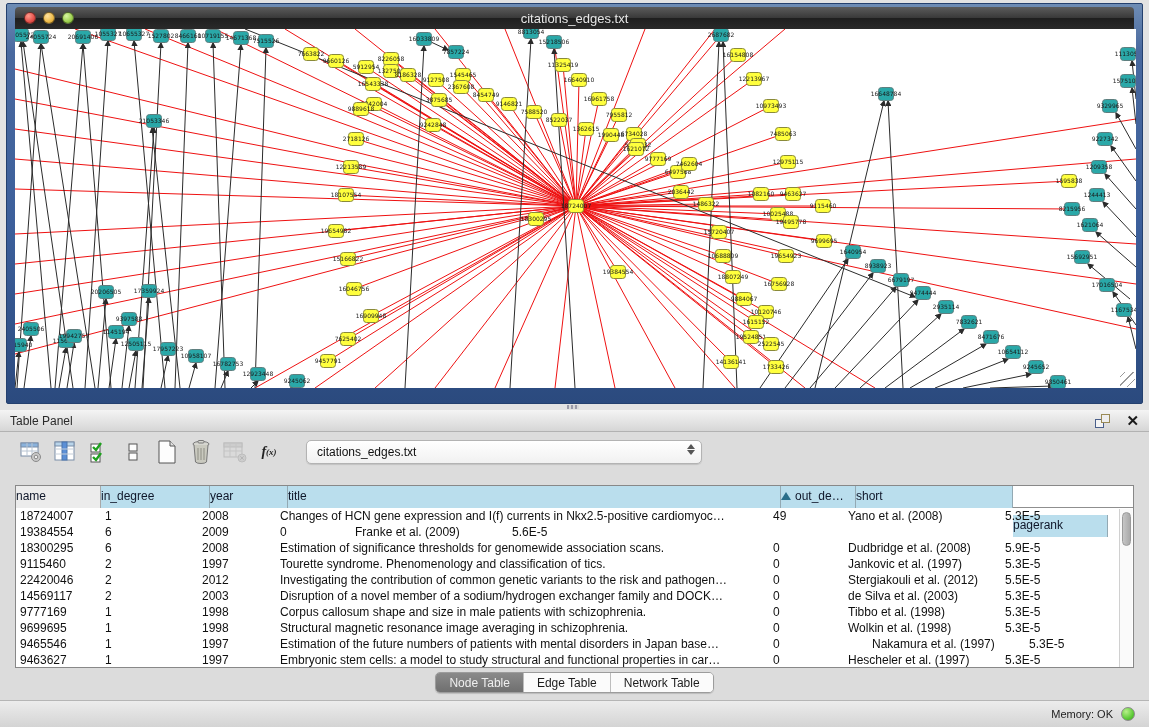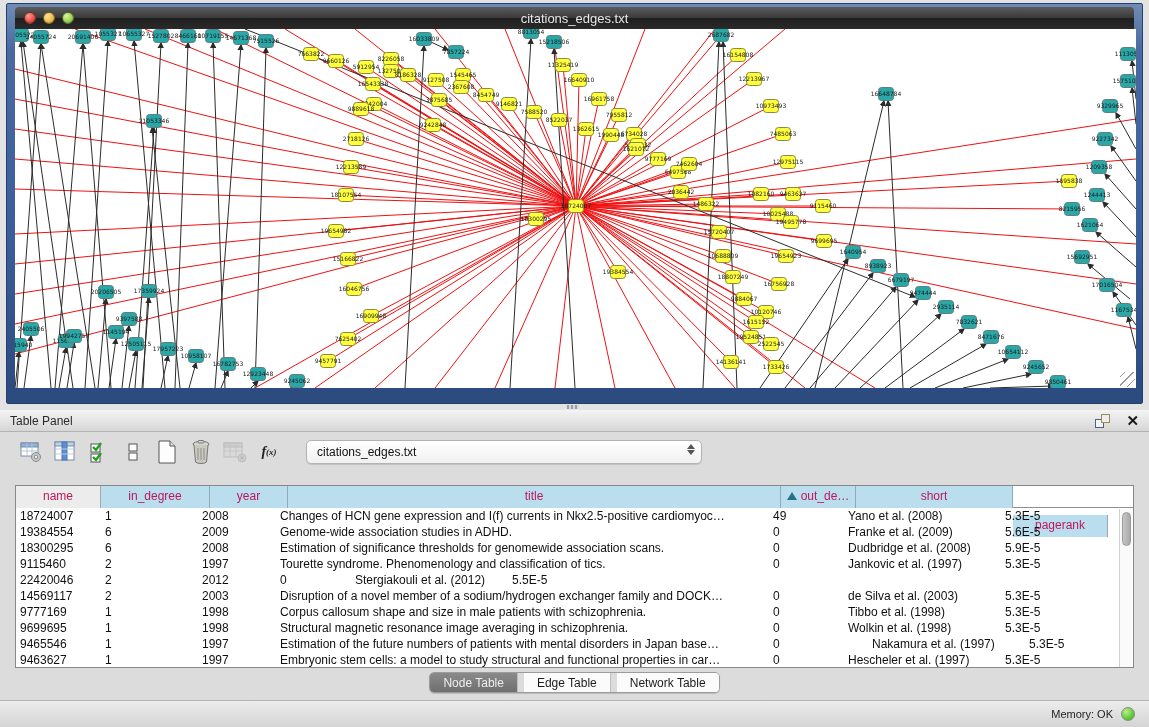--- a/index.html
+++ b/index.html
@@ -47,37 +47,37 @@
   .dropdown { margin-left:18px; width:396px; height:24px; background:linear-gradient(180deg,#ffffff,#f1f1f1);
     border:1px solid #b3b3b3; border-radius:5px; display:flex; align-items:center; padding-left:10px; position:relative;
     font-size:12px; color:#111; box-shadow:0 1px 1px rgba(0,0,0,.12);}
   .dd-stepper { position:absolute; right:6px; top:3px; display:flex; flex-direction:column; gap:1px; }
   .dd-stepper .up { width:0;height:0;border-left:4px solid transparent;border-right:4px solid transparent;border-bottom:5px solid #555;}
   .dd-stepper .dn { width:0;height:0;border-left:4px solid transparent;border-right:4px solid transparent;border-top:5px solid #555;}
 
   .tbl-wrap { position:absolute; left:15px; top:75px; width:1119px; height:183px; background:#fff;
     border:1px solid #888; }
   .tbl-head { display:flex; height:22px; border-bottom:1px solid #8f8f8f; background:#fff; }
-  .th { height:22px; line-height:21px; text-align:center; font-size:12px; color:#be185d;
+  .th { height:22px; line-height:21px; text-align:left; font-size:12px; color:#0f172a;
     background:#badeed; border-right:1px solid #93a9b3; overflow:hidden; white-space:nowrap; flex:none; }
   .th.first { background:#ececec; border-right:1px solid #a8a8a8; }
   .th .sort-tri { display:inline-block; width:0; height:0; border-left:5px solid transparent;
     border-right:5px solid transparent; border-bottom:8px solid #2a6e8a; margin-right:4px; position:relative; top:0px; }
   .tbl-body { position:relative; }
   .tr { display:flex; height:16px; }
   .td { font-size:12px; color:#101010; line-height:16px; padding-left:4px; overflow:hidden;
     white-space:nowrap; flex:none; }
   .vscroll { position:absolute; top:23px; right:1px; width:13px; height:158px; background:#fafafa;
     border-left:1px solid #d0d0d0; }
   .vscroll .thumb { position:absolute; left:2px; top:3px; width:9px; height:34px; border-radius:5px;
     background:linear-gradient(90deg,#c6c6c6,#a9a9a9); border:1px solid #9a9a9a; }
 
   .tab-bar { position:absolute; left:0; top:262px; width:100%; display:flex; justify-content:center; }
   .seg { display:flex; border:1px solid #9c9c9c; border-radius:5px; overflow:hidden; height:21px;
-    box-shadow:0 1px 1px rgba(0,0,0,.15);gap:6px; }
+    box-shadow:0 1px 1px rgba(0,0,0,.15); }
   .seg .tab { font-size:12px; padding:0 13px; line-height:20px; background:#fbfbfb; color:#1c1c1c;
     border-right:1px solid #bdbdbd; }
   .seg .tab:last-child { border-right:none; }
   .seg .tab.active { background:linear-gradient(180deg,#8a8a8a,#6f6f6f); color:#efefef; }
 
   
   .status-bar { position:absolute; left:0; top:700px; width:1149px; height:27px;
     background:linear-gradient(180deg,#ececec,#d4d4d4); border-top:1px solid #b5b5b5;
     display:flex; align-items:center; justify-content:flex-end; padding-right:14px; }
   .status-bar .mem { font-size:11px; color:#222; margin-right:8px; }
@@ -850,21 +850,20 @@
           <div class="td" style="width: 78px;">2008</div>
           <div class="td" style="width: 493px;">Changes of HCN gene expression and I(f) currents in Nkx2.5-positive cardiomyoc…</div>
           <div class="td" style="width: 75px;">49</div>
           <div class="td" style="width: 157px;">Yano et al. (2008)</div>
           <div class="td" style="width: 95px;">5.3E-5</div>
         </div>
         <div class="tr">
           <div class="td" style="width: 85px;">19384554</div>
           <div class="td" style="width: 97px;">6</div>
           <div class="td" style="width: 78px;">2009</div>
-          <div class="td" style="width: 493px;">Genome-wide association studies in ADHD.</div>
           <div class="td" style="width: 75px;">0</div>
           <div class="td" style="width: 157px;">Franke et al. (2009)</div>
           <div class="td" style="width: 95px;">5.6E-5</div>
         </div>
         <div class="tr">
           <div class="td" style="width: 85px;">18300295</div>
           <div class="td" style="width: 97px;">6</div>
           <div class="td" style="width: 78px;">2008</div>
           <div class="td" style="width: 493px;">Estimation of significance thresholds for genomewide association scans.</div>
           <div class="td" style="width: 75px;">0</div>
@@ -877,20 +876,21 @@
           <div class="td" style="width: 78px;">1997</div>
           <div class="td" style="width: 493px;">Tourette syndrome. Phenomenology and classification of tics.</div>
           <div class="td" style="width: 75px;">0</div>
           <div class="td" style="width: 157px;">Jankovic et al. (1997)</div>
           <div class="td" style="width: 95px;">5.3E-5</div>
         </div>
         <div class="tr">
           <div class="td" style="width: 85px;">22420046</div>
           <div class="td" style="width: 97px;">2</div>
           <div class="td" style="width: 78px;">2012</div>
+          <div class="td" style="width: 493px;">Investigating the contribution of common genetic variants to the risk and pathogen…</div>
           <div class="td" style="width: 75px;">0</div>
           <div class="td" style="width: 157px;">Stergiakouli et al. (2012)</div>
           <div class="td" style="width: 95px;">5.5E-5</div>
         </div>
         <div class="tr">
           <div class="td" style="width: 85px;">14569117</div>
           <div class="td" style="width: 97px;">2</div>
           <div class="td" style="width: 78px;">2003</div>
           <div class="td" style="width: 493px;">Disruption of a novel member of a sodium/hydrogen exchanger family and DOCK…</div>
           <div class="td" style="width: 75px;">0</div>

